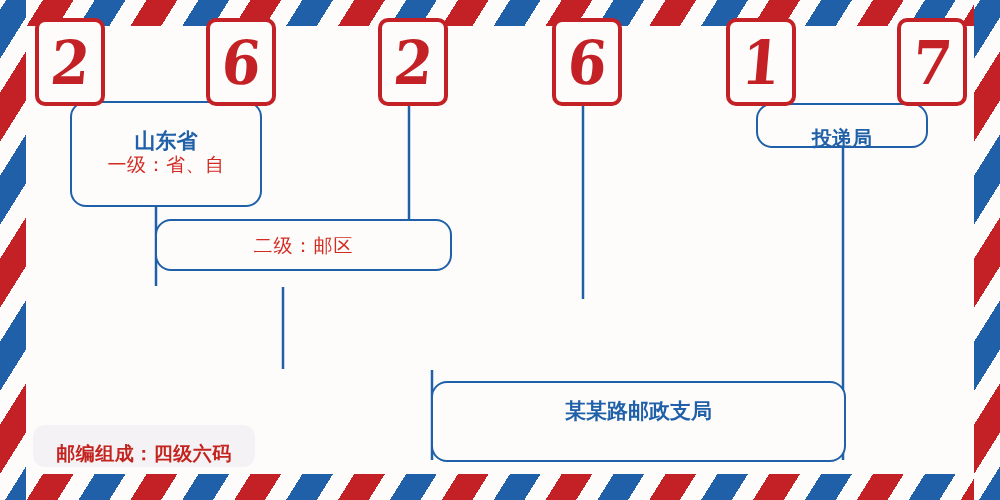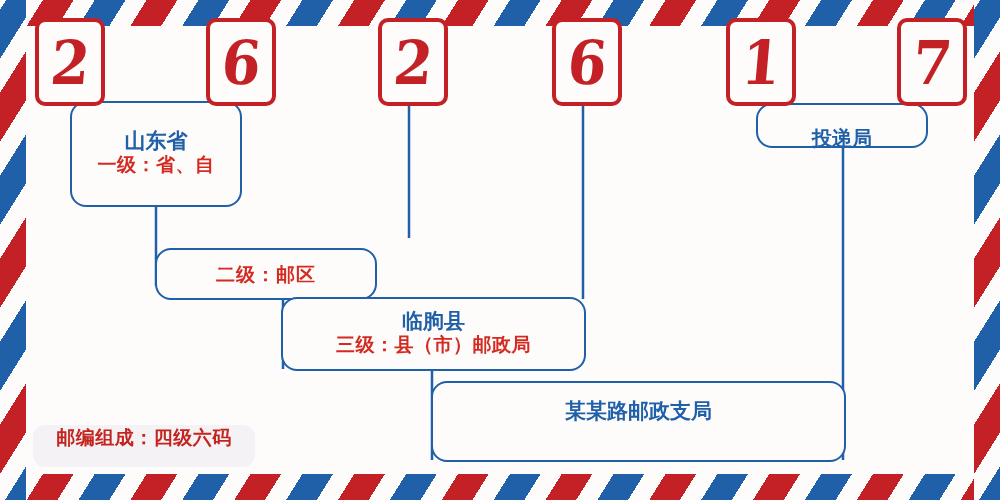--- a/index.html
+++ b/index.html
@@ -84,50 +84,50 @@
   }
   .place{
     font-family:"DejaVu Serif","Liberation Serif",serif;
     font-weight:bold;
     color:#2060a8;
     line-height:1.12;
     white-space:nowrap;
   }
   .level{
     font-family:"DejaVu Sans","Liberation Sans",sans-serif;
-    font-weight:bold;
+    font-weight:normal;
     color:#d32b22;
     line-height:1.18;
   }
 
-  #box-l1{left:70px;top:101px;width:172px;height:106px;padding:4px 6px 8px;}
+  #box-l1{left:70px;top:101px;width:192px;height:106px;padding:4px 6px 8px;}
   #box-l1 .place{font-size:21px;margin-bottom:1px;}
   #box-l1 .level{font-size:19px;letter-spacing:0.5px;}
 
-  #box-l2{left:155px;top:248px;width:222px;height:52px;}
+  #box-l2{left:155px;top:219px;width:297px;height:52px;}
   #box-l2 .level{font-size:19px;letter-spacing:1px;}
 
   #box-l3{left:281px;top:297px;width:305px;height:74px;padding-bottom:4px;}
   #box-l3 .place{font-size:21px;margin-bottom:1px;}
   #box-l3 .level{font-size:19px;letter-spacing:0.5px;}
 
   #box-l4{left:431px;top:381px;width:415px;height:81px;padding-bottom:19px;}
   #box-l4 .place{font-size:21px;margin-bottom:2px;}
   #box-l4 .level{font-size:19px;letter-spacing:0.5px;}
 
   #box-dl{left:756px;top:103px;width:172px;height:45px;}
   #box-dl .place{font-size:20px;margin-top:25px;}
 
   
   #legend{
     position:absolute;left:33px;top:425px;
     width:222px;height:42px;
     background:#f4f2f4;
     border-radius:12px;
-    display:flex;align-items:flex-start;justify-content:center;
+    display:flex;align-items:flex-end;justify-content:center;
     z-index:15;
   }
   #legend .txt{
     font-family:"DejaVu Serif","Liberation Serif",serif;
     font-weight:bold;
     font-size:19px;
     color:#c4241f;
     letter-spacing:0.5px;
   }
 </style>
@@ -198,24 +198,20 @@
 
   <div class="info-box" id="box-l1">
     <div class="place">山东省</div>
     <div class="level">一级：省、自</div>
   </div>
 
   <div class="info-box" id="box-l2">
     <div class="level">二级：邮区</div>
   </div>
 
-  <div class="info-box" id="box-l3">
-    <div class="place">临朐县</div>
-    <div class="level">三级：县（市）邮政局</div>
-  </div>
 
   <div class="info-box" id="box-l4">
     <div class="place">某某路邮政支局</div>
   </div>
 
   <div class="info-box" id="box-dl">
     <div class="place">投递局</div>
   </div>
 
   <div id="legend">

